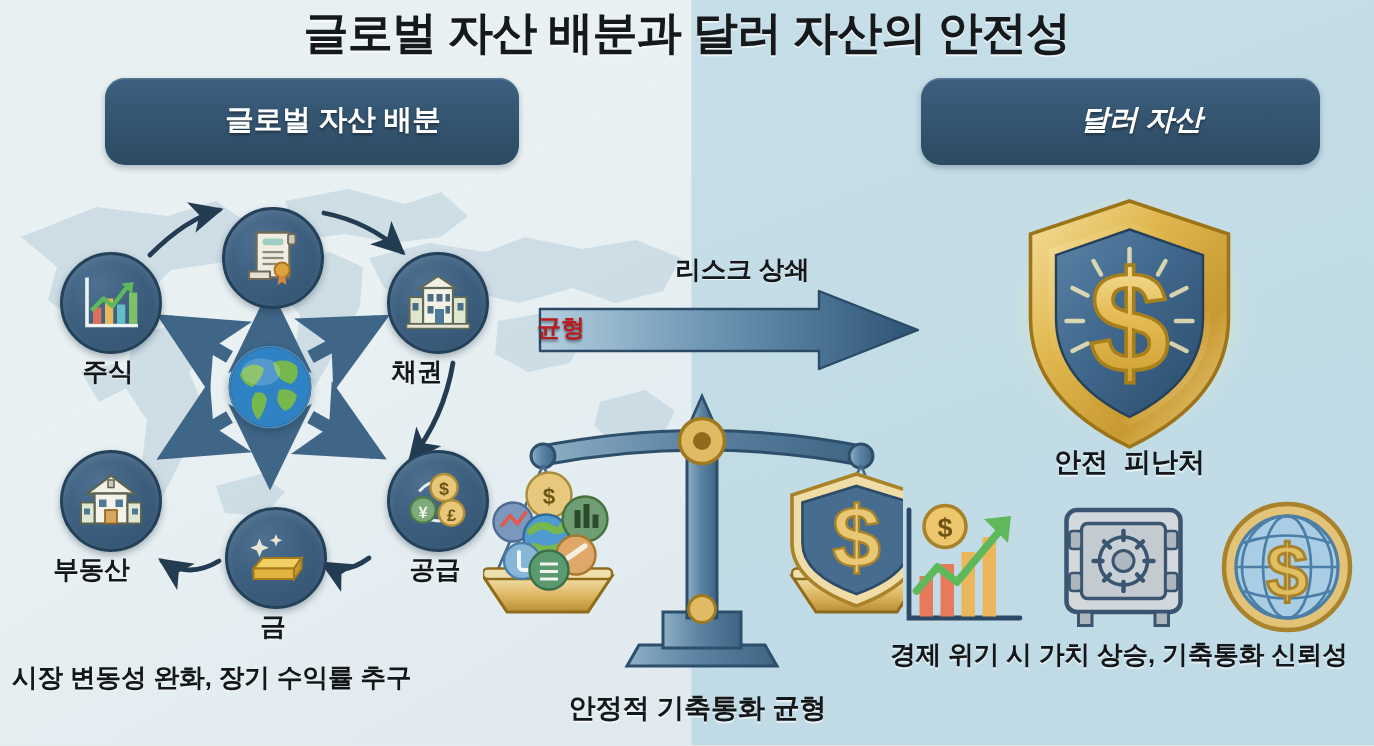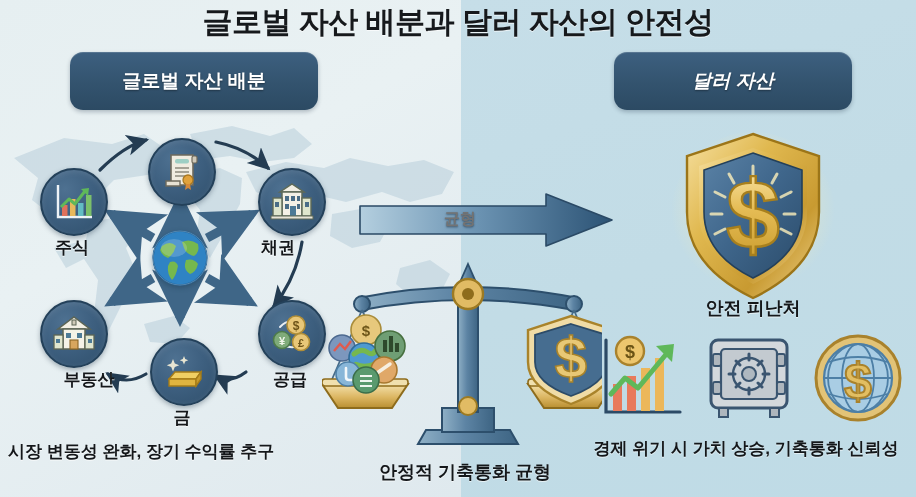--- a/index.html
+++ b/index.html
@@ -24,21 +24,21 @@
     font-size:30px;font-weight:bold;color:#16191c;letter-spacing:-0.5px;
     text-shadow:0 1px 0 rgba(255,255,255,.65);
   }
 
   
   .pill{
     position:absolute;border-radius:13px;
     background:linear-gradient(180deg,#3d6080 0%,#33536e 55%,#2c4a63 100%);
     box-shadow:0 2px 4px rgba(20,40,60,.28), inset 0 1px 0 rgba(255,255,255,.14);
     color:#fff;text-align:center;display:flex;flex-direction:column;
-    align-items:center;justify-content:center;line-height:1.18;
+    align-items:center;justify-content:center;line-height:1.18;padding-left:28px;
   }
   .pill .l1{font-size:19px;font-weight:bold;text-shadow:0 1px 2px rgba(0,0,0,.4);}
   .pill .l2{font-size:16px;font-weight:bold;text-shadow:0 1px 2px rgba(0,0,0,.4);}
   #pill-left{left:70px;top:52px;width:248px;height:58px;}
   #pill-right{left:614px;top:52px;width:238px;height:58px;font-style:italic;}
 
   
   .node{position:absolute;}
   .disc{
     position:absolute;border-radius:50%;
@@ -53,47 +53,48 @@
   }
 
   
   #risk-label{
     position:absolute;left:380px;top:168px;width:230px;text-align:center;
     font-size:17px;font-weight:bold;color:#15181b;
     text-shadow:0 1px 0 rgba(255,255,255,.7);
   }
   #balance-arrow{position:absolute;left:358px;top:192px;width:256px;height:56px;}
   #balance-arrow .atext{
-    position:absolute;left:0;top:17px;width:204px;text-align:center;
-    font-size:16px;font-weight:bold;color:#737373;
+    position:absolute;left:0;top:17px;width:204px;text-align:left;
+    font-size:16px;font-weight:bold;color:#b91c1c;
     text-shadow:0 1px 2px rgba(10,30,50,.55);
   }
 
   
   #shield-node{position:absolute;left:663px;top:126px;width:180px;height:180px;}
   #shield-caption{
     position:absolute;left:633px;top:296px;width:240px;text-align:center;
     font-size:18px;font-weight:bold;color:#14171a;
     text-shadow:0 1px 0 rgba(255,255,255,.6);
+    font-family:Liberation Mono, monospace;
   }
 
   
   #scale-node{position:absolute;left:322px;top:258px;width:280px;height:200px;}
   #scale-caption{
     position:absolute;left:330px;top:460px;width:270px;text-align:center;
     font-size:18px;font-weight:bold;color:#14171a;
     text-shadow:0 1px 0 rgba(255,255,255,.6);
   }
 
   
   #trio{position:absolute;left:594px;top:330px;width:310px;height:95px;
         display:flex;align-items:center;justify-content:space-between;}
   .trio-ico{width:92px;height:92px;position:relative;}
   #trio-caption{
-    position:absolute;left:576px;top:437px;width:340px;text-align:center;
+    position:absolute;left:576px;top:425px;width:340px;text-align:center;
     font-size:17px;font-weight:bold;color:#14171a;
     text-shadow:0 1px 0 rgba(255,255,255,.55);white-space:nowrap;
   }
 
   
   #left-caption{
     position:absolute;left:8px;top:440px;width:350px;text-align:left;
     font-size:17px;font-weight:bold;color:#14171a;
     text-shadow:0 1px 0 rgba(255,255,255,.7);white-space:nowrap;
   }
@@ -260,41 +261,42 @@
         <g fill="#4d7a96">
           <rect x="16" y="23" width="5" height="5"></rect>
             <rect x="27" y="23" width="5" height="5"></rect>
           <rect x="6" y="29" width="4" height="4"></rect>
             <rect x="38" y="29" width="4" height="4"></rect>
         </g>
         <rect x="20" y="30" width="8" height="9" fill="#d8a65e" stroke="#8b6426" stroke-width="1.1"></rect>
         <rect x="22" y="10" width="4" height="5" fill="#cfcab8" stroke="#5c6555" stroke-width="1"></rect>
       </svg>
     </div>
-    <div class="nlabel" style="left:34px;top:368px;width:110px;">부동산</div>
+    <div class="nlabel" style="left:6px;top:368px;width:110px;">부동산</div>
   </div>
 
   <div class="node">
     <div style="position:absolute;left:152px;top:230px;width:56px;height:56px;border-radius:50%;overflow:hidden;box-shadow:0 2px 5px rgba(20,50,70,.35);">
       <svg width="56" height="56" viewBox="0 0 56 56">
         <circle cx="28" cy="28" r="27" fill="#2f83c4" stroke="#1d5f94" stroke-width="1.6"></circle>
         <g fill="#76b84e">
           <path d="M10 16 Q18 10 24 16 Q22 24 16 28 Q10 26 8 20 Z"></path>
           <path d="M18 32 Q24 30 26 36 Q24 46 20 50 Q15 44 16 36 Z"></path>
           <path d="M30 12 Q38 8 46 14 Q48 22 42 26 Q34 24 32 18 Z"></path>
           <path d="M34 30 Q42 28 46 34 Q44 42 38 44 Q32 40 33 34 Z"></path>
         </g>
         <ellipse cx="28" cy="28" rx="27" ry="27" fill="none" stroke="rgba(255,255,255,.25)" stroke-width="1"></ellipse>
         <ellipse cx="22" cy="18" rx="13" ry="9" fill="rgba(255,255,255,.18)"></ellipse>
       </svg>
     </div>
   </div>
 
   <div id="left-caption">시장 변동성 완화, 장기 수익률 추구</div>
 
+  <div id="risk-label">리스크 상쇄</div>
   <div id="balance-arrow">
     <svg width="256" height="56" viewBox="0 0 256 56">
       <defs>
         <linearGradient id="arrGrad" x1="0" y1="0" x2="1" y2="0">
           <stop offset="0%" stop-color="#b4cfdf"></stop>
           <stop offset="45%" stop-color="#6d95b4"></stop>
           <stop offset="100%" stop-color="#2c5375"></stop>
         </linearGradient>
       </defs>
       <path d="M2 14 H188 V2 L254 28 L188 54 V42 H2 Z" fill="url(#arrGrad)" stroke="#2b4a66" stroke-width="1.6" stroke-linejoin="round"></path>

